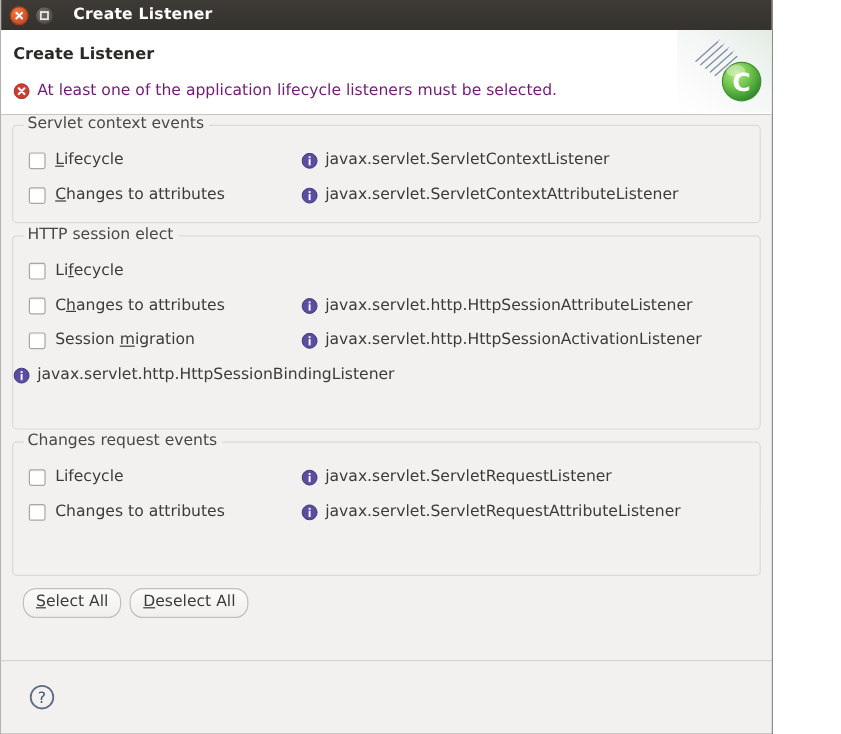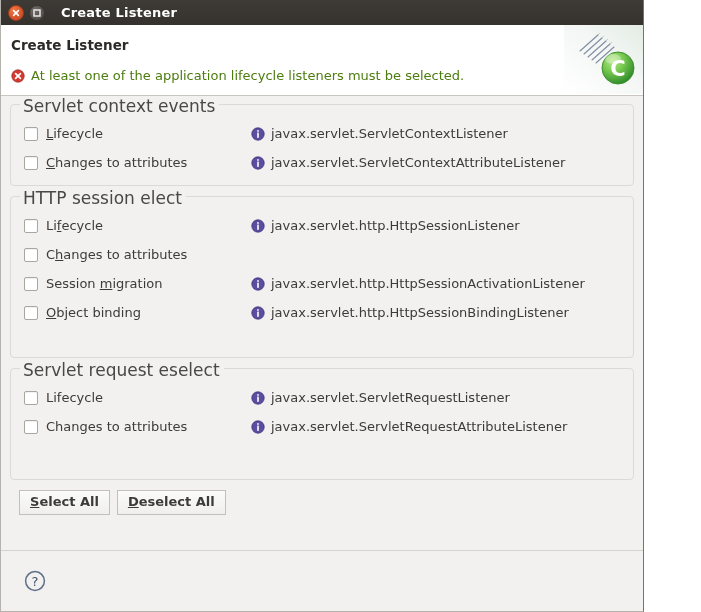--- a/index.html
+++ b/index.html
@@ -84,21 +84,21 @@
     color: #2b2a27;
   }
   #header-message-row {
     position: absolute;
     left: 10px;
     top: 43px;
     display: flex;
     align-items: center;
   }
   #error-icon { width: 14px; height: 14px; flex: 0 0 14px; margin-right: 6px; }
-  #header-message { font-size: 13px; color: #4d7c0f; }
+  #header-message { font-size: 13px; color: #701a75; }
 
   #banner-logo {
     position: absolute;
     right: 0;
     top: 0;
     width: 79px;
     height: 69px;
   }
 
   
@@ -117,21 +117,21 @@
     position: relative;
     margin-bottom: 10px;
     box-sizing: border-box;
   }
   .group-label {
     position: absolute;
     top: -9px;
     left: 9px;
     background: #f2f1f0;
     padding: 0 4px 0 3px;
-    font-size: 17px;
+    font-size: 13px;
     color: #4a4845;
     white-space: nowrap;
   }
   .group-body {
     padding: 14px 0 8px 0;
   }
 
   .row {
     display: flex;
     align-items: center;
@@ -177,28 +177,27 @@
   
   #select-row {
     display: flex;
     gap: 7px;
     margin-top: 5px;
     padding-left: 9px;
   }
   .small-btn {
     background: linear-gradient(to bottom, #fbfbfa 0%, #f0efed 100%);
     border: 1px solid #c3bfba;
-    border-radius: 0;
+    border-radius: 11px;
     padding: 4px 10px 5px 10px;
     font-family: "DejaVu Sans", "Liberation Sans", sans-serif;
     font-size: 13px;
     color: #3c3b37;
     cursor: default;
     line-height: 1.1;
-    font-weight: bold;
   }
   .small-btn u { text-decoration: underline; }
 
   
   #footer {
     flex: 0 0 61px;
     height: 61px;
     background: #f2f1f0;
     border-top: 1px solid #d6d3ce;
     display: flex;
@@ -354,68 +353,64 @@
           </div>
         </div>
         <div class="group">
           <div class="group-label">HTTP session elect</div>
           <div class="group-body">
             <div class="row">
               <div class="cb-cell">
                 <span class="checkbox"></span>
                 <span class="cb-label">Li<u>f</u>ecycle</span>
               </div>
-              <div class="type-cell">
-                <span class="info-icon"><svg width="14" height="14" viewBox="0 0 14 14">
-                    <circle cx="7" cy="7" r="6.2" fill="#5b4ea0" stroke="#3e3479" stroke-width="0.8"></circle>
-                    <rect x="6.2" y="3.2" width="1.6" height="1.6" fill="#ffffff"></rect>
-                    <rect x="6.2" y="5.6" width="1.6" height="5.2" fill="#ffffff"></rect>
-                  </svg></span>
-                <span class="type-text">javax.servlet.http.HttpSessionListener</span>
-              </div>
             </div>
             <div class="row">
               <div class="cb-cell">
                 <span class="checkbox"></span>
                 <span class="cb-label">C<u>h</u>anges to attributes</span>
               </div>
+              <div class="type-cell">
+                <span class="info-icon"><svg width="14" height="14" viewBox="0 0 14 14">
+                    <circle cx="7" cy="7" r="6.2" fill="#5b4ea0" stroke="#3e3479" stroke-width="0.8"></circle>
+                    <rect x="6.2" y="3.2" width="1.6" height="1.6" fill="#ffffff"></rect>
+                    <rect x="6.2" y="5.6" width="1.6" height="5.2" fill="#ffffff"></rect>
+                  </svg></span>
+                <span class="type-text">javax.servlet.http.HttpSessionAttributeListener</span>
+              </div>
             </div>
             <div class="row">
               <div class="cb-cell">
                 <span class="checkbox"></span>
                 <span class="cb-label">Session <u>m</u>igration</span>
               </div>
               <div class="type-cell">
                 <span class="info-icon"><svg width="14" height="14" viewBox="0 0 14 14">
                     <circle cx="7" cy="7" r="6.2" fill="#5b4ea0" stroke="#3e3479" stroke-width="0.8"></circle>
                     <rect x="6.2" y="3.2" width="1.6" height="1.6" fill="#ffffff"></rect>
                     <rect x="6.2" y="5.6" width="1.6" height="5.2" fill="#ffffff"></rect>
                   </svg></span>
                 <span class="type-text">javax.servlet.http.HttpSessionActivationListener</span>
               </div>
             </div>
             <div class="row">
-              <div class="cb-cell">
-                <span class="checkbox"></span>
-                <span class="cb-label"><u>O</u>bject binding</span>
-              </div>
               <div class="type-cell">
                 <span class="info-icon"><svg width="14" height="14" viewBox="0 0 14 14">
                     <circle cx="7" cy="7" r="6.2" fill="#5b4ea0" stroke="#3e3479" stroke-width="0.8"></circle>
                     <rect x="6.2" y="3.2" width="1.6" height="1.6" fill="#ffffff"></rect>
                     <rect x="6.2" y="5.6" width="1.6" height="5.2" fill="#ffffff"></rect>
                   </svg></span>
                 <span class="type-text">javax.servlet.http.HttpSessionBindingListener</span>
               </div>
             </div>
             <div style="height: 22px;"></div>
           </div>
         </div>
         <div class="group">
-          <div class="group-label">Servlet request eselect</div>
+          <div class="group-label">Changes request events</div>
           <div class="group-body">
             <div class="row">
               <div class="cb-cell">
                 <span class="checkbox"></span>
                 <span class="cb-label">Lifecycle</span>
               </div>
               <div class="type-cell">
                 <span class="info-icon"><svg width="14" height="14" viewBox="0 0 14 14">
                     <circle cx="7" cy="7" r="6.2" fill="#5b4ea0" stroke="#3e3479" stroke-width="0.8"></circle>
                     <rect x="6.2" y="3.2" width="1.6" height="1.6" fill="#ffffff"></rect>

